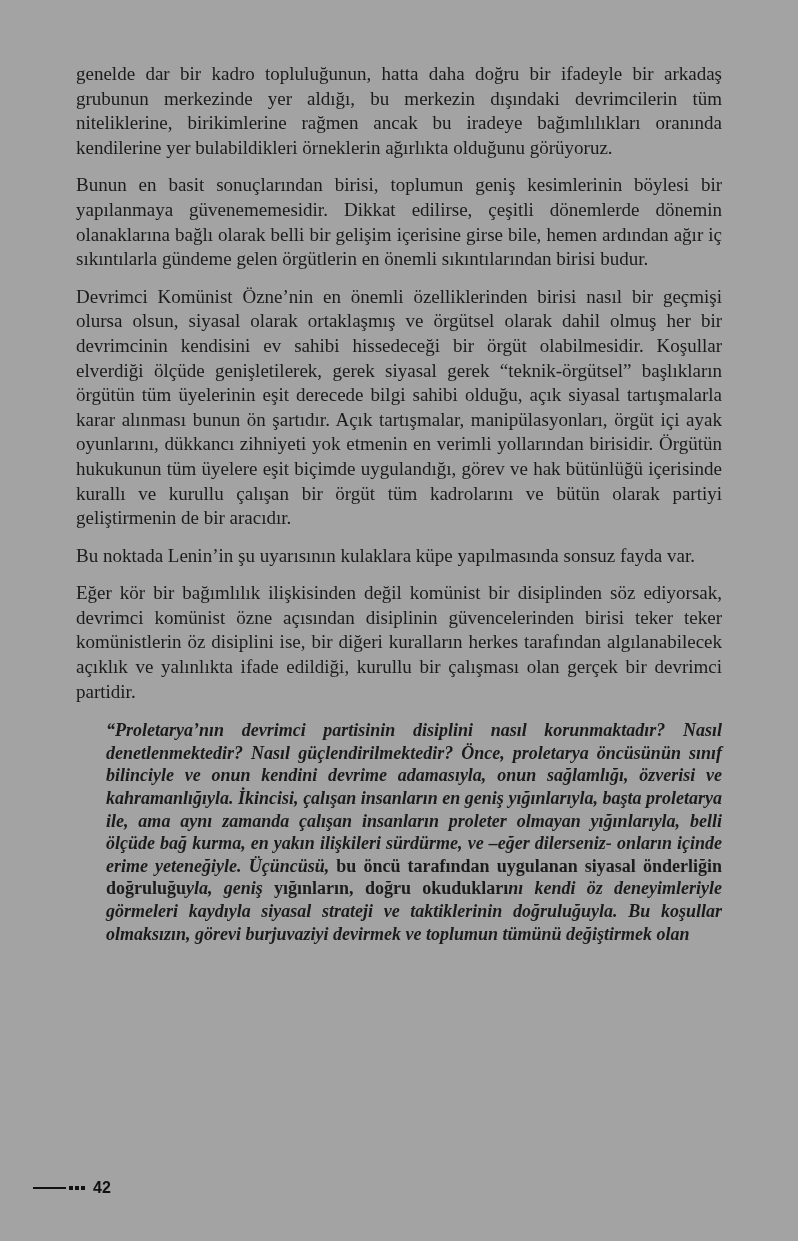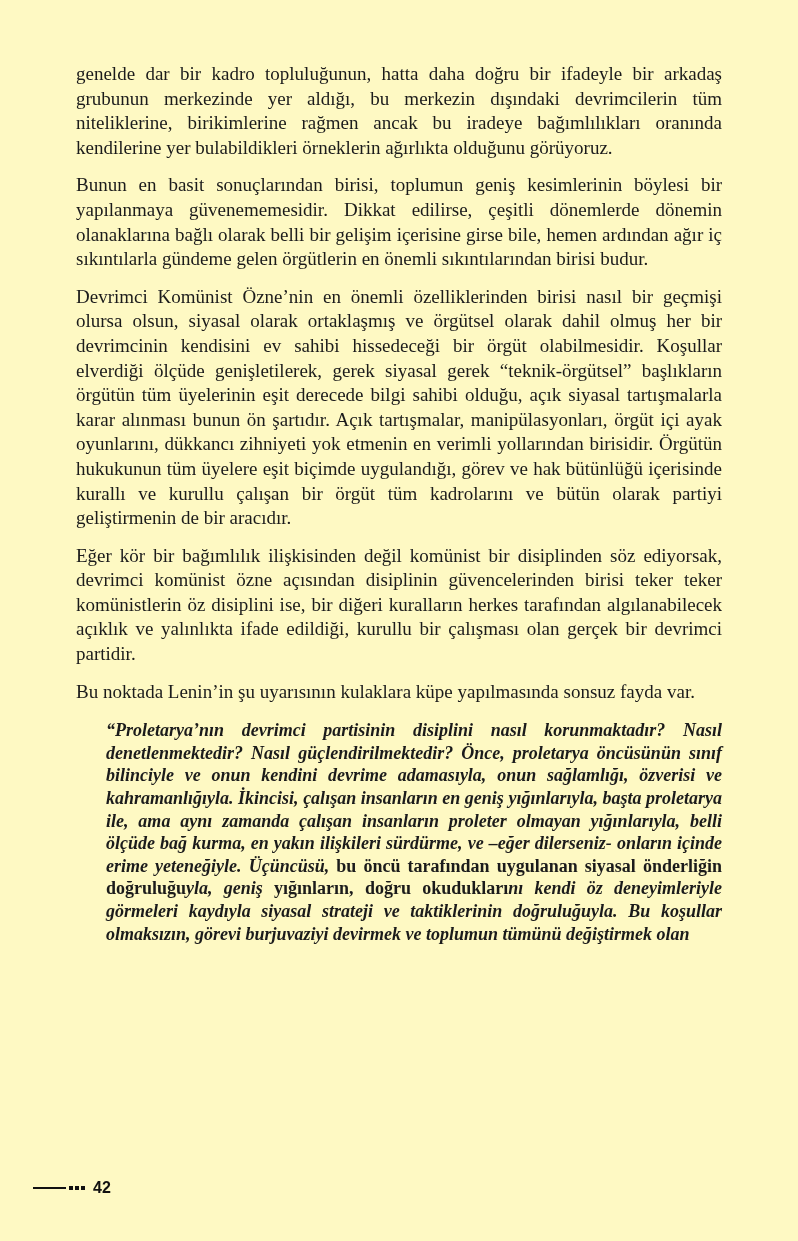--- a/index.html
+++ b/index.html
@@ -4,21 +4,21 @@
 <style>
   html, body {
     margin: 0;
     padding: 0;
     background: #ffffff;
   }
   .book-page {
     position: relative;
     width: 798px;
     height: 1241px;
-    background: #fef9c3;
+    background: #a3a3a3;
     color: #1b1b1b;
     font-family: "Liberation Serif", serif;
     overflow: hidden;
     text-decoration: underline;
   }
   .text-block {
     position: absolute;
     left: 76px;
     top: 62px;
     width: 646px;
@@ -74,22 +74,22 @@
 </style>
 </head>
 <body>
 
 <div class="book-page">
 
   <main class="text-block">
     <p class="para">genelde dar bir kadro topluluğunun, hatta daha doğru bir ifadeyle bir arkadaş grubunun merkezinde yer aldığı, bu merkezin dışındaki devrimcilerin tüm niteliklerine, birikimlerine rağmen ancak bu iradeye bağımlılıkları oranında kendilerine yer bulabildikleri örneklerin ağırlıkta olduğunu görüyoruz.</p>
     <p class="para">Bunun en basit sonuçlarından birisi, toplumun geniş kesimlerinin böylesi bir yapılanmaya güvenememesidir. Dikkat edilirse, çeşitli dönemlerde dönemin olanaklarına bağlı olarak belli bir gelişim içerisine girse bile, hemen ardından ağır iç sıkıntılarla gündeme gelen örgütlerin en önemli sıkıntılarından birisi budur.</p>
     <p class="para">Devrimci Komünist Özne’nin en önemli özelliklerinden birisi nasıl bir geçmişi olursa olsun, siyasal olarak ortaklaşmış ve örgütsel olarak dahil olmuş her bir devrimcinin kendisini ev sahibi hissedeceği bir örgüt olabilmesidir. Koşullar elverdiği ölçüde genişletilerek, gerek siyasal gerek “teknik-örgütsel” başlıkların örgütün tüm üyelerinin eşit derecede bilgi sahibi olduğu, açık siyasal tartışmalarla karar alınması bunun ön şartıdır. Açık tartışmalar, manipülasyonları, örgüt içi ayak oyunlarını, dükkancı zihniyeti yok etmenin en verimli yollarından birisidir. Örgütün hukukunun tüm üyelere eşit biçimde uygulandığı, görev ve hak bütünlüğü içerisinde kurallı ve kurullu çalışan bir örgüt tüm kadrolarını ve bütün olarak partiyi geliştirmenin de bir aracıdır.</p>
+    <p class="para">Bu noktada Lenin’in şu uyarısının kulaklara küpe yapılmasında sonsuz fayda var.</p>
     <p class="para">Eğer kör bir bağımlılık ilişkisinden değil komünist bir disiplinden söz ediyorsak, devrimci komünist özne açısından disiplinin güvencelerinden birisi teker teker komünistlerin öz disiplini ise, bir diğeri kuralların herkes tarafından algılanabilecek açıklık ve yalınlıkta ifade edildiği, kurullu bir çalışması olan gerçek bir devrimci partidir.</p>
-    <p class="para">Bu noktada Lenin’in şu uyarısının kulaklara küpe yapılmasında sonsuz fayda var.</p>
     <blockquote class="quote"><span class="q-italic">“Proletarya’nın devrimci partisinin disiplini nasıl korunmaktadır? Nasıl denetlenmektedir? Nasıl güçlendirilmektedir? Önce, proletarya öncüsünün sınıf bilinciyle ve onun kendini devrime adamasıyla, onun sağlamlığı, özverisi ve kahramanlığıyla. İkincisi, çalışan insanların en geniş yığınlarıyla, başta proletarya ile, ama aynı zamanda çalışan insanların proleter olmayan yığınlarıyla, belli ölçüde bağ kurma, en yakın ilişkileri sürdürme, ve –eğer dilerseniz- onların içinde erime yeteneğiyle. Üçüncüsü, </span><span class="q-roman">bu öncü tarafından uygulanan siyasal önderliğin doğruluğu</span><span class="q-italic">yla, geniş</span><span class="q-roman"> yığınların, doğru okudukları</span><span class="q-italic">nı kendi öz deneyimleriyle görmeleri kaydıyla siyasal strateji ve taktiklerinin doğruluğuyla. Bu koşullar olmaksızın, görevi burjuvaziyi devirmek ve toplumun tümünü değiştirmek olan</span></blockquote>
   </main>
 
   <footer class="page-footer">
     <span class="rule"></span>
     <span class="dots">
         <i></i>
         <i></i>
         <i></i>
       </span>

